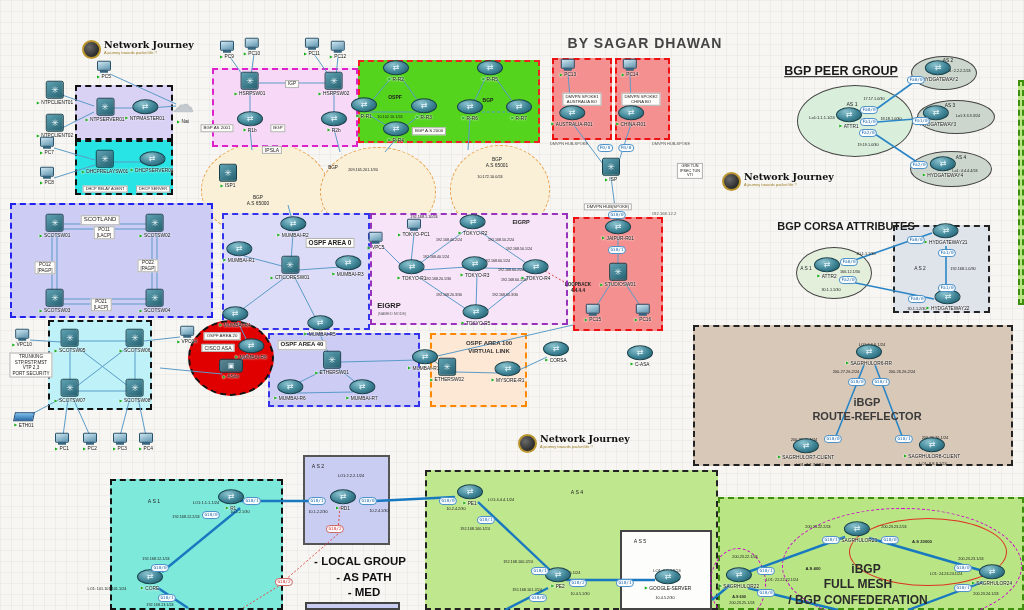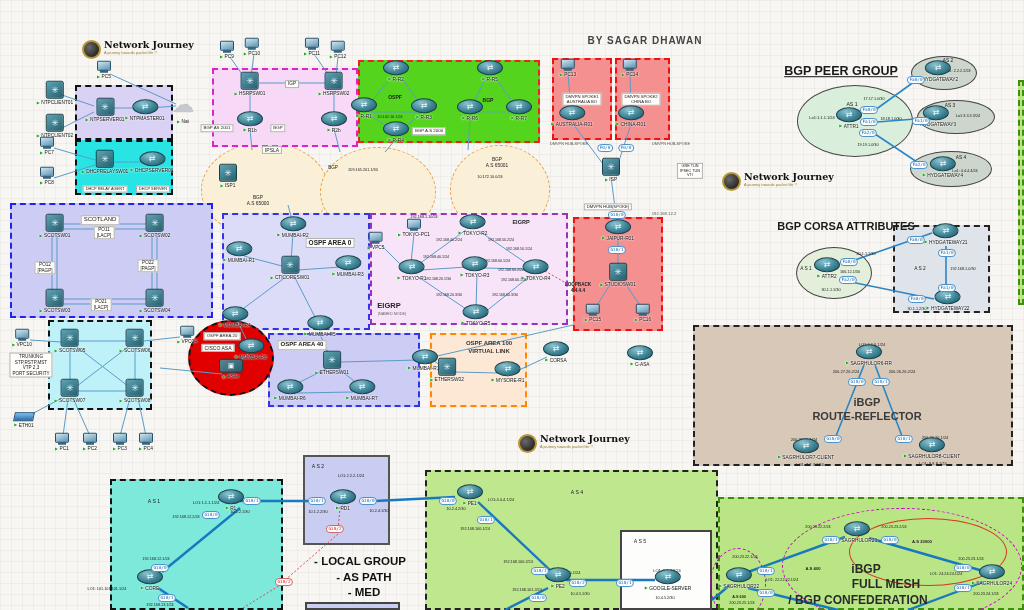--- a/index.html
+++ b/index.html
@@ -25,21 +25,21 @@
   .ic-p::after{content:"";position:absolute;left:3px;top:9px;width:8px;height:3px;background:#35657f;}
   .ic-c{font-size:22px;color:#c3c9cf;text-shadow:0 0 1px #8a9096;}
   .ic-h{width:18px;height:7px;background:linear-gradient(#7cc0ee,#2d6ca8);border:1px solid #1d4a78;transform:skewX(-12deg);}
   .pill{position:absolute;transform:translate(-50%,-50%);z-index:4;font-family:"DejaVu Sans Mono",monospace;font-size:4.4px;color:#1565ad;background:#fdfeff;border:1px solid #4a90c8;border-radius:5px;padding:0 1.5px;line-height:1.35;white-space:nowrap;}
   .pill.red{color:#c22;border-color:#c66;}
   .logo{position:absolute;z-index:3;display:flex;align-items:flex-start;gap:3px;}
   .logo .disc{width:15px;height:15px;border-radius:50%;background:radial-gradient(circle at 35% 35%,#6a6a6a,#101010);border:2px solid #b9952e;}
   .logo .nm{font-family:"DejaVu Serif",serif;font-weight:bold;font-size:9.5px;color:#111;line-height:1.1;}
   .logo .tg{font-size:3.9px;color:#9a7b22;}
   #title{position:absolute;left:510px;top:4px;width:270px;text-align:center;font-size:25px;font-weight:bold;color:#e8251a;z-index:2;}
-  #subtitle{position:absolute;left:510px;top:35px;width:270px;text-align:center;font-size:10px;font-weight:bold;letter-spacing:1px;color:#444;z-index:2;}
+  #subtitle{position:absolute;left:510px;top:35px;width:270px;text-align:center;font-size:14px;font-weight:bold;letter-spacing:1px;color:#444;z-index:2;}
 </style>
 </head>
 <body>
 
 <div id="canvas">
   <svg id="wires" width="1024" height="610">
       <line x1="110" y1="74" x2="176" y2="104" stroke="#5b9bc8" stroke-width="1"></line>
       <line x1="112" y1="108" x2="138" y2="108" stroke="#5b9bc8" stroke-width="1"></line>
       <line x1="150" y1="108" x2="176" y2="106" stroke="#5b9bc8" stroke-width="1"></line>
       <line x1="62" y1="95" x2="94" y2="106" stroke="#5b9bc8" stroke-width="1"></line>
@@ -282,21 +282,21 @@
     <div class="txt" style="left: 456px; top: 509px; font-size: 3.8px;">10.2.4.2/30</div>
     <div class="txt" style="left: 475px; top: 529px; font-size: 3.8px;">192.168.100.1/24</div>
     <div class="txt" style="left: 518px; top: 562px; font-size: 3.8px;">192.168.100.2/24</div>
     <div class="txt" style="left: 564px; top: 572px; font-size: 4px;">LO1:55.55.55.1/24</div>
     <div class="txt" style="left: 527px; top: 590px; font-size: 3.8px;">192.168.101.2/24</div>
     <div class="txt" style="left: 580px; top: 594px; font-size: 3.8px;">10.4.5.1/30</div>
     <div class="txt" style="left: 640px; top: 541px; font-size: 5.2px;">A S 5</div>
     <div class="txt" style="left: 667px; top: 570px; font-size: 4px;">LO1: 8.8.8.8/24</div>
     <div class="txt" style="left: 665px; top: 598px; font-size: 3.8px;">10.4.5.2/30</div>
     <div class="txt b" style="left: 866px; top: 569px; font-size: 12px; color: rgb(42, 42, 42);">iBGP</div>
-    <div class="txt b" style="left: 858px; top: 584px; font-size: 12px; color: rgb(42, 42, 42); margin-left: 28px;">FULL MESH</div>
+    <div class="txt b" style="left: 858px; top: 584px; font-size: 12px; color: rgb(42, 42, 42);">FULL MESH</div>
     <div class="txt b" style="left: 858px; top: 600px; font-size: 12px; color: rgb(42, 42, 42);">/ BGP CONFEDERATION</div>
     <div class="txt" style="left: 745px; top: 557px; font-size: 3.8px;">200.23.22.1/24</div>
     <div class="txt" style="left: 782px; top: 580px; font-size: 3.8px;">LO1: 22.22.22.1/24</div>
     <div class="txt b" style="left: 739px; top: 597px; font-size: 3.8px;">A.S 600</div>
     <div class="txt" style="left: 742px; top: 603px; font-size: 3.8px;">200.23.25.1/24</div>
     <div class="txt b" style="left: 813px; top: 569px; font-size: 4.2px;">A.S 400</div>
     <div class="txt" style="left: 818px; top: 527px; font-size: 3.8px;">200.23.22.2/24</div>
     <div class="txt" style="left: 894px; top: 527px; font-size: 3.8px;">200.23.23.2/24</div>
     <div class="txt b" style="left: 922px; top: 542px; font-size: 4.2px;">A.S 23000</div>
     <div class="txt" style="left: 971px; top: 559px; font-size: 3.8px;">200.23.23.1/24</div>

